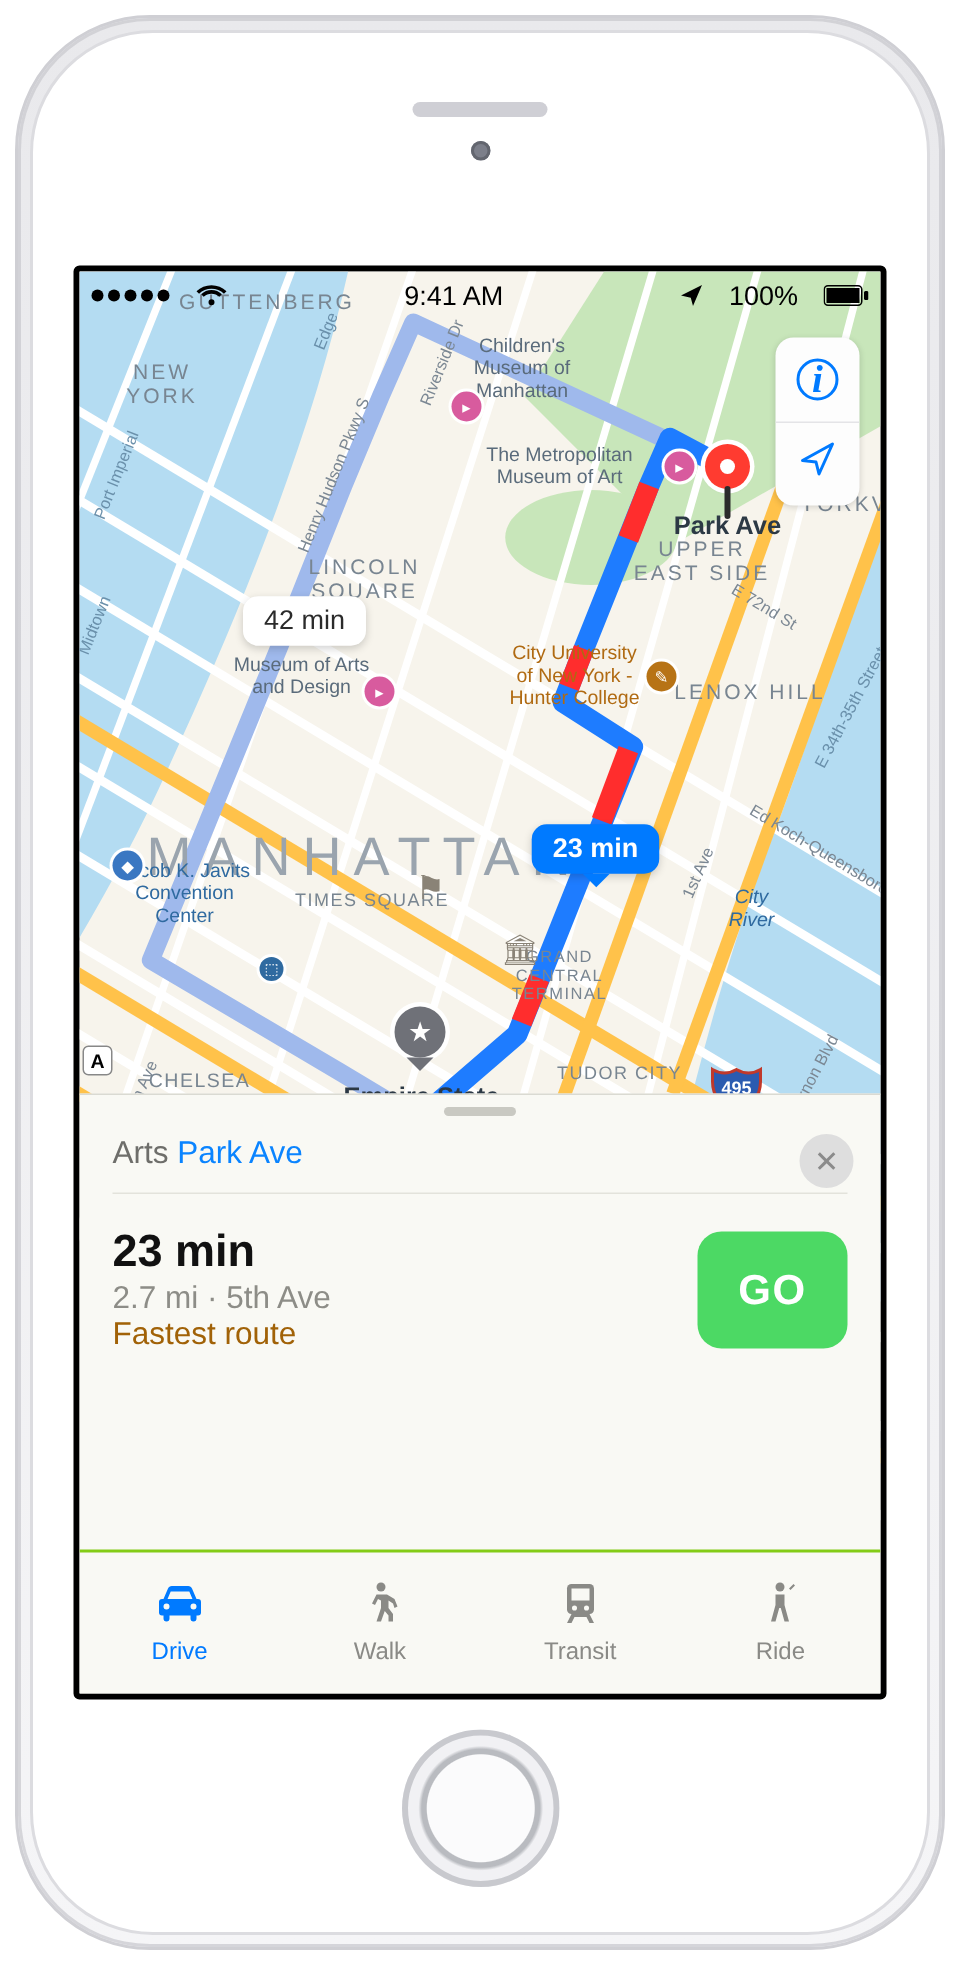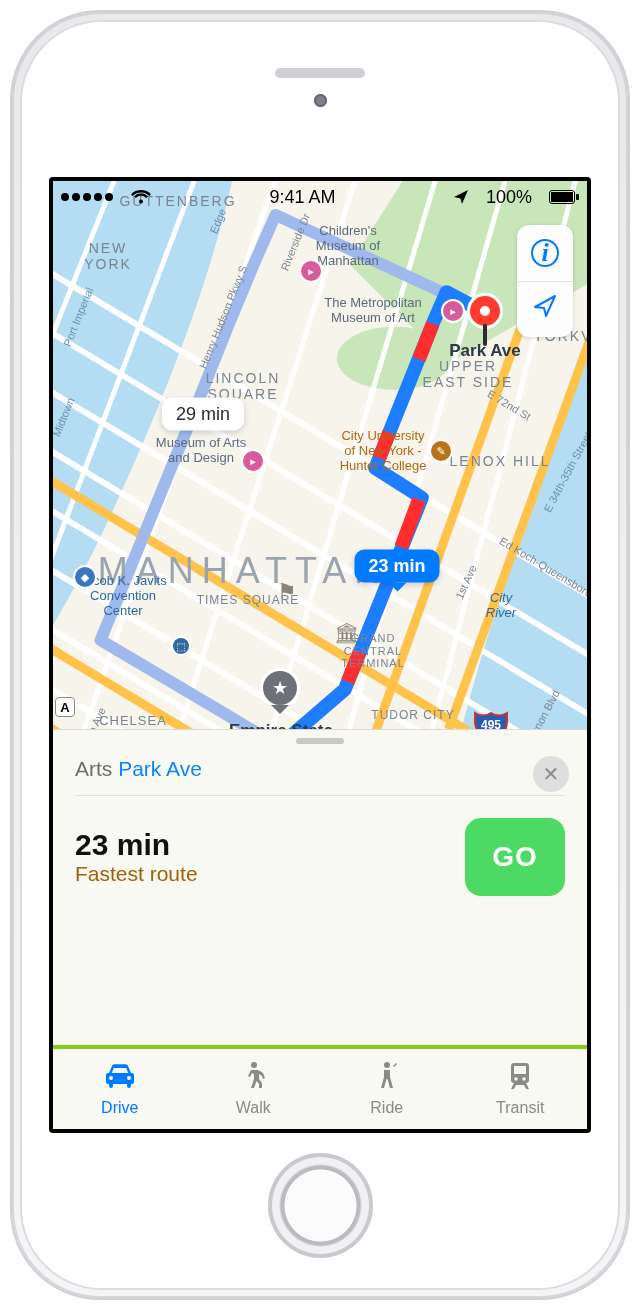--- a/index.html
+++ b/index.html
@@ -192,22 +192,22 @@
   .route-info .meta { font-size:21px; color:#8d8d87; margin-top:2px; }
   .route-info .fast { font-size:21px; color:#a16207; }
   .go-btn {
     width:100px; height:78px; border-radius:16px;
     background:#4cd964; color:#fff; border:0;
     font-size:28px; font-weight:700; letter-spacing:1px;
   }
 
   
   .tabs {
-    margin-top:auto; height:84px;
-    border-top:4px solid #84cc16;
+    margin-top:auto; height:96px;
+    border-top:2px solid #84cc16;
     display:flex;
   }
   .tab {
     flex:1; display:flex; flex-direction:column;
     align-items:center; justify-content:center; gap:4px;
     color:#8a8a86; font-size:16px;
     background:transparent; border:0;
   }
   .tab.active { color:#007aff; }
   .tab svg { width:34px; height:30px; }
@@ -376,21 +376,21 @@
           <span style="position:absolute;left:0;right:0;top:9px;text-align:center;color:#fff;font-size:12px;font-weight:700;text-decoration:underline;">495</span>
         </div>
 
         <div style="position:absolute;left:2px;top:516px;width:20px;height:20px;border-radius:4px;background:#fff;border:1px solid #888;font-size:13px;font-weight:700;display:flex;align-items:center;justify-content:center;">A</div>
 
         <div class="poi-dot" style="left:128px;top:465px;background:#2f6aa0;width:16px;height:16px;font-size:10px;">⬚</div>
 
         <div style="position:absolute;left:224px;top:398px;font-size:22px;color:#8a8377;">⚑</div>
         <div style="position:absolute;left:281px;top:440px;font-size:20px;color:#8a8377;">🏛</div>
 
-        <div class="callout" style="left:150px;top:233px;">29 min</div>
+        <div class="callout" style="left:150px;top:233px;">42 min</div>
         <div class="callout primary" style="left:344px;top:385px;">23 min</div>
 
         <div class="pin-red" style="left:432px;top:145px;">
             <span class="dot"></span>
           </div>
         <div class="pin-star" style="left:227px;top:524px;">★</div>
 
         <div class="map-ctrl">
           <button>
             <span style="font-family:Georgia,serif;font-style:italic;font-weight:600;border:2px solid #007aff;border-radius:50%;width:28px;height:28px;line-height:24px;">i</span>
@@ -413,20 +413,21 @@
             <span> </span>
             <span class="link">Park Ave</span>
           </div>
           <button class="close-btn">
             <span>✕</span>
           </button>
         </div>
         <div class="card-route">
           <div class="route-info">
             <div class="eta">23 min</div>
+            <div class="meta">2.7 mi · 5th Ave</div>
             <div class="fast">Fastest route</div>
           </div>
           <button class="go-btn">GO</button>
         </div>
 
         <div class="tabs">
           <button class="tab active">
             <span>
               <svg viewBox="0 0 34 30" fill="currentColor">
                   <path d="M6 12l3-7c.4-1 1.4-1.7 2.5-1.7h11c1.1 0 2.1.7 2.5 1.7l3 7h1a2 2 0 012 2v7a2 2 0 01-2 2h-1v2a2 2 0 01-4 0v-2H10v2a2 2 0 01-4 0v-2H5a2 2 0 01-2-2v-7a2 2 0 012-2h1zm2.7 0h16.6l-2.1-5H10.8l-2.1 5zM8 19a2 2 0 100-4 2 2 0 000 4zm18 0a2 2 0 100-4 2 2 0 000 4z"></path>
@@ -435,42 +436,42 @@
             <span>Drive</span>
           </button>
           <button class="tab">
             <span>
               <svg viewBox="0 0 34 30" fill="currentColor">
                   <circle cx="18" cy="4" r="3"></circle>
                   <path d="M15 9l-3 6 2 1 2-4 2 1v5l-3 9h3l2.5-7 2.5 3v4h3v-5l-3-4v-5l3 2 1 3 2-1-2-5-5-3h-7z"></path>
                 </svg>
             </span>
             <span>Walk</span>
-          </button>
-          <button class="tab">
-            <span>
-              <svg viewBox="0 0 34 30" fill="currentColor">
-                  <circle cx="17" cy="4" r="3"></circle>
-                  <path d="M14 9v7l-3 11h3l2.5-9h1l2.5 9h3l-3-11V9h-6zm9-4l3-3 1 1-3 3z"></path>
-                </svg>
-            </span>
-            <span>Ride</span>
           </button>
           <button class="tab">
             <span>
               <svg viewBox="0 0 34 30" fill="currentColor">
                   <rect x="8" y="2" width="18" height="20" rx="3"></rect>
                   <rect x="11" y="5" width="12" height="8" fill="#f9f9f4"></rect>
                   <circle cx="13" cy="18" r="1.7" fill="#f9f9f4"></circle>
                   <circle cx="21" cy="18" r="1.7" fill="#f9f9f4"></circle>
                   <path d="M11 22l-3 6h3l2-4h8l2 4h3l-3-6z"></path>
                 </svg>
             </span>
             <span>Transit</span>
           </button>
+          <button class="tab">
+            <span>
+              <svg viewBox="0 0 34 30" fill="currentColor">
+                  <circle cx="17" cy="4" r="3"></circle>
+                  <path d="M14 9v7l-3 11h3l2.5-9h1l2.5 9h3l-3-11V9h-6zm9-4l3-3 1 1-3 3z"></path>
+                </svg>
+            </span>
+            <span>Ride</span>
+          </button>
         </div>
       </div>
 
     </div>
 
     <div class="home"></div>
   </div>
 </div>
 
 </body></html>

